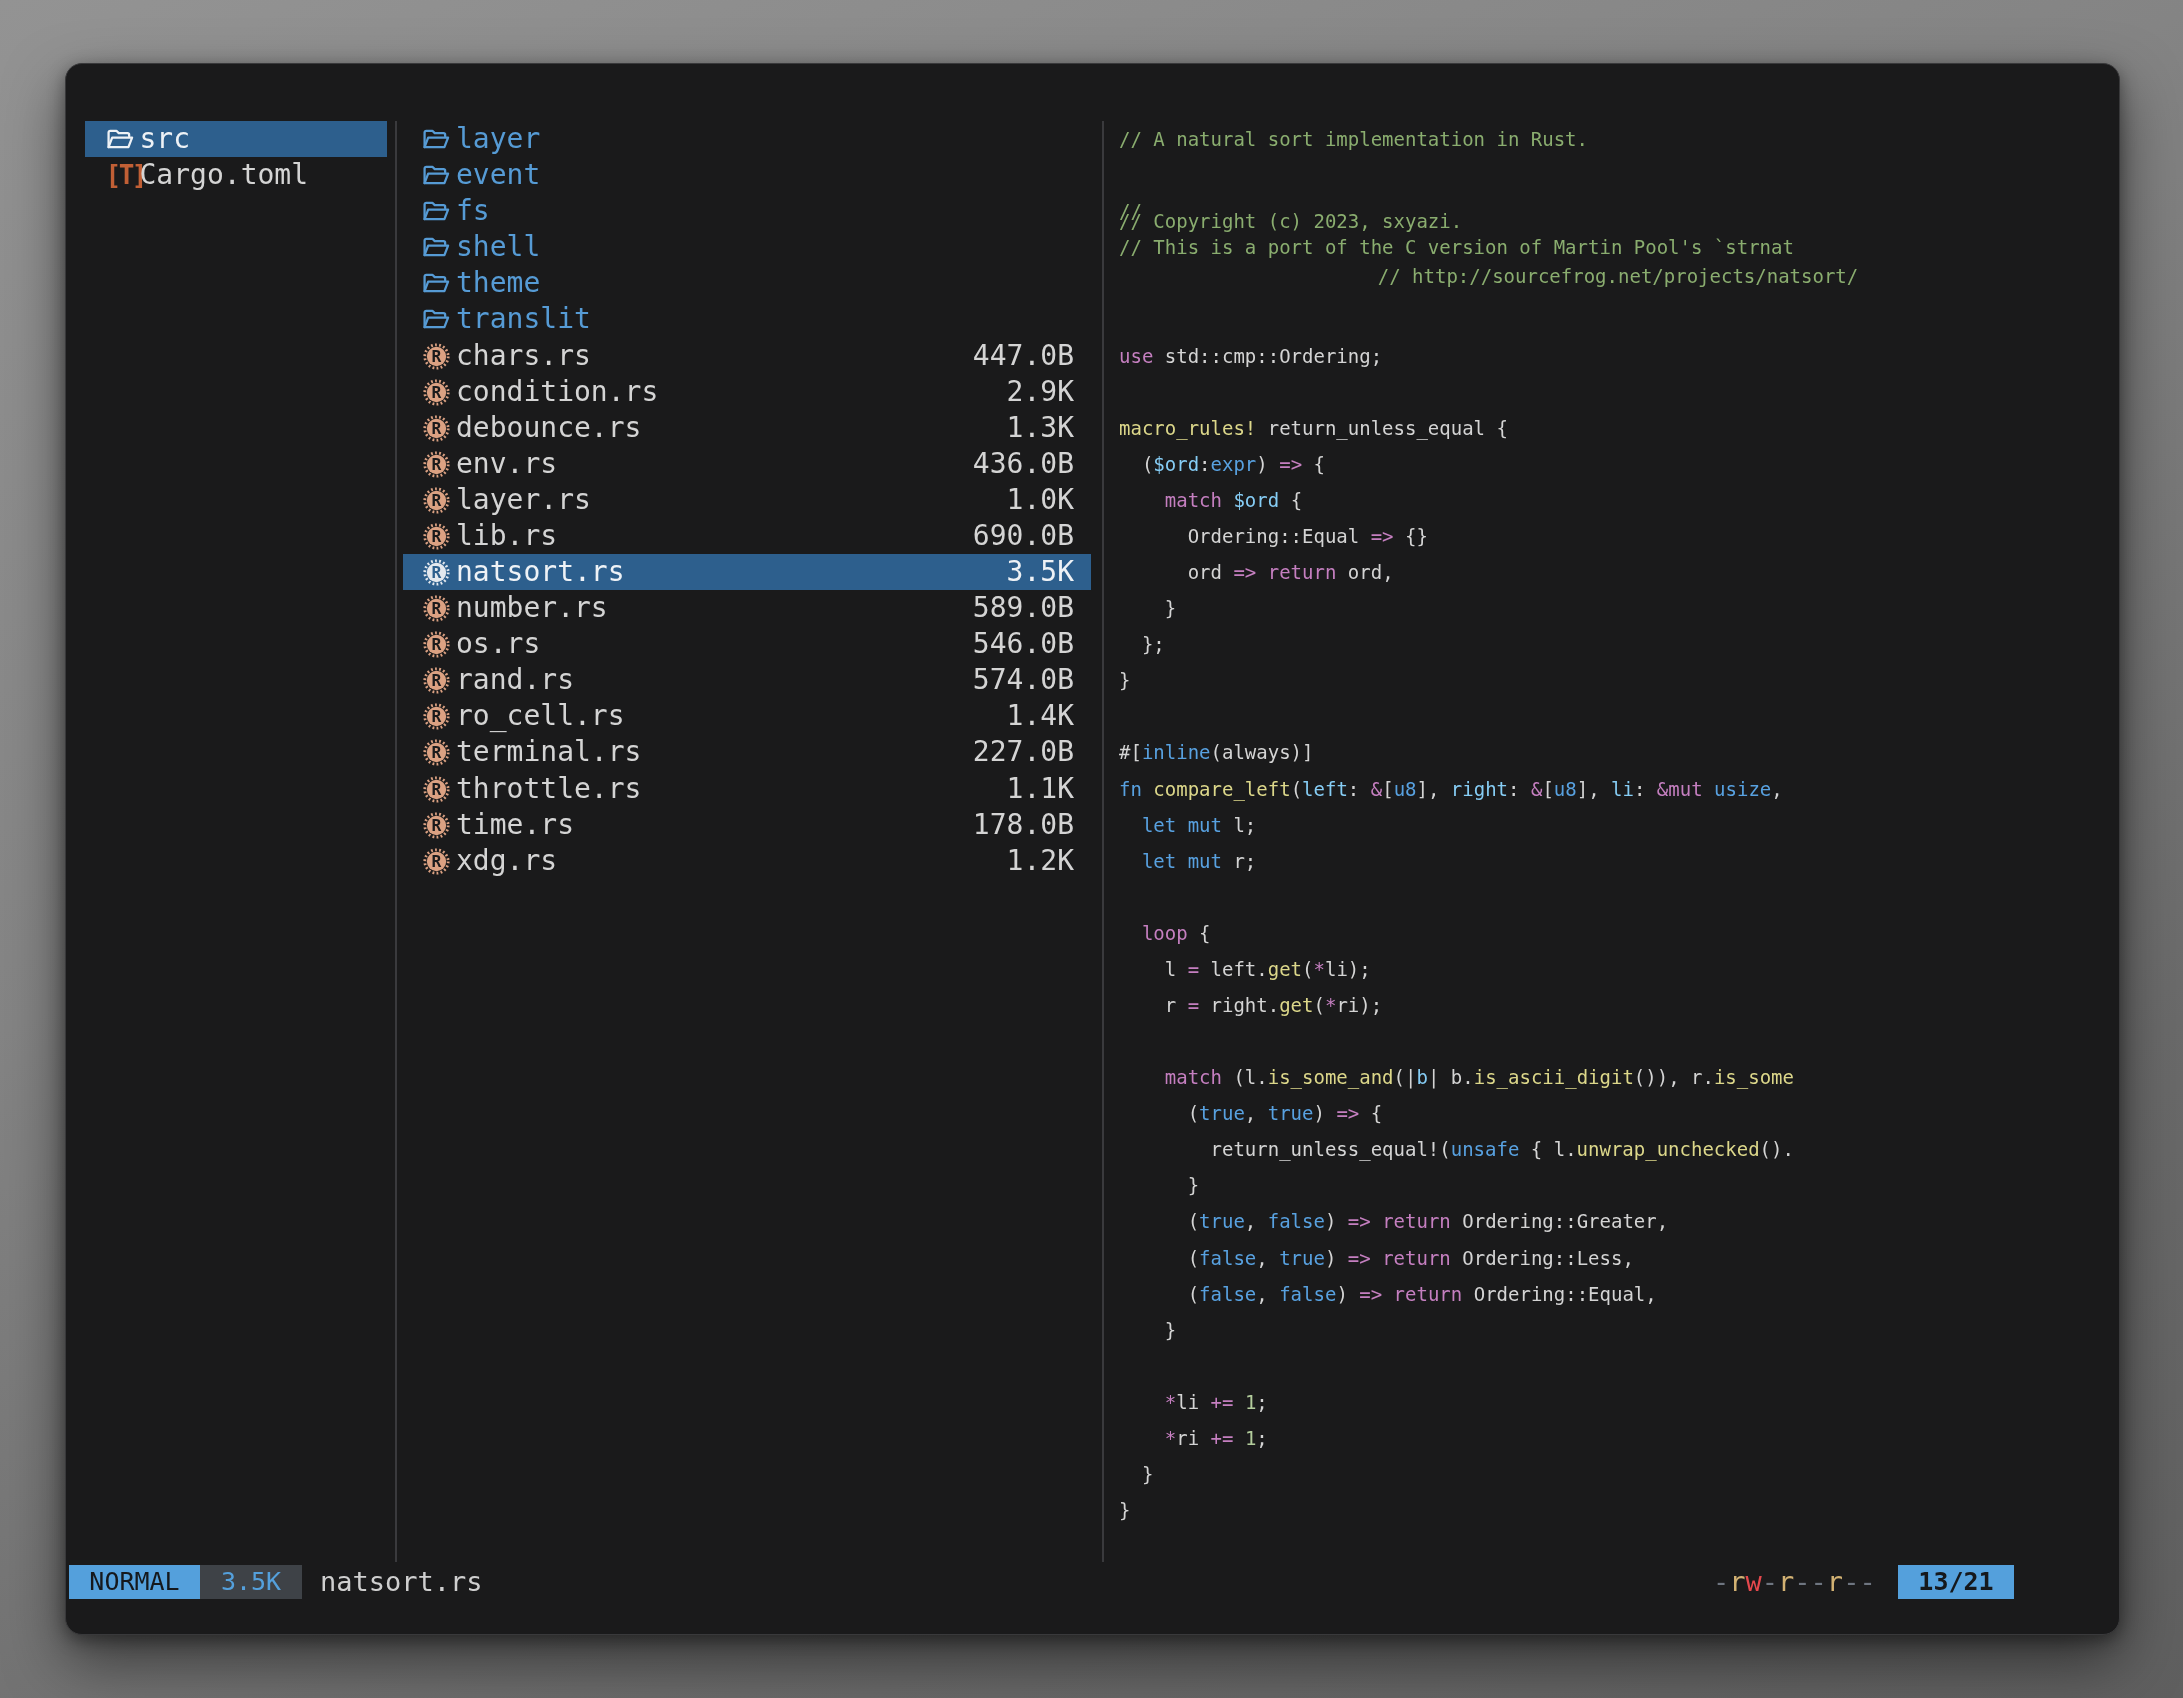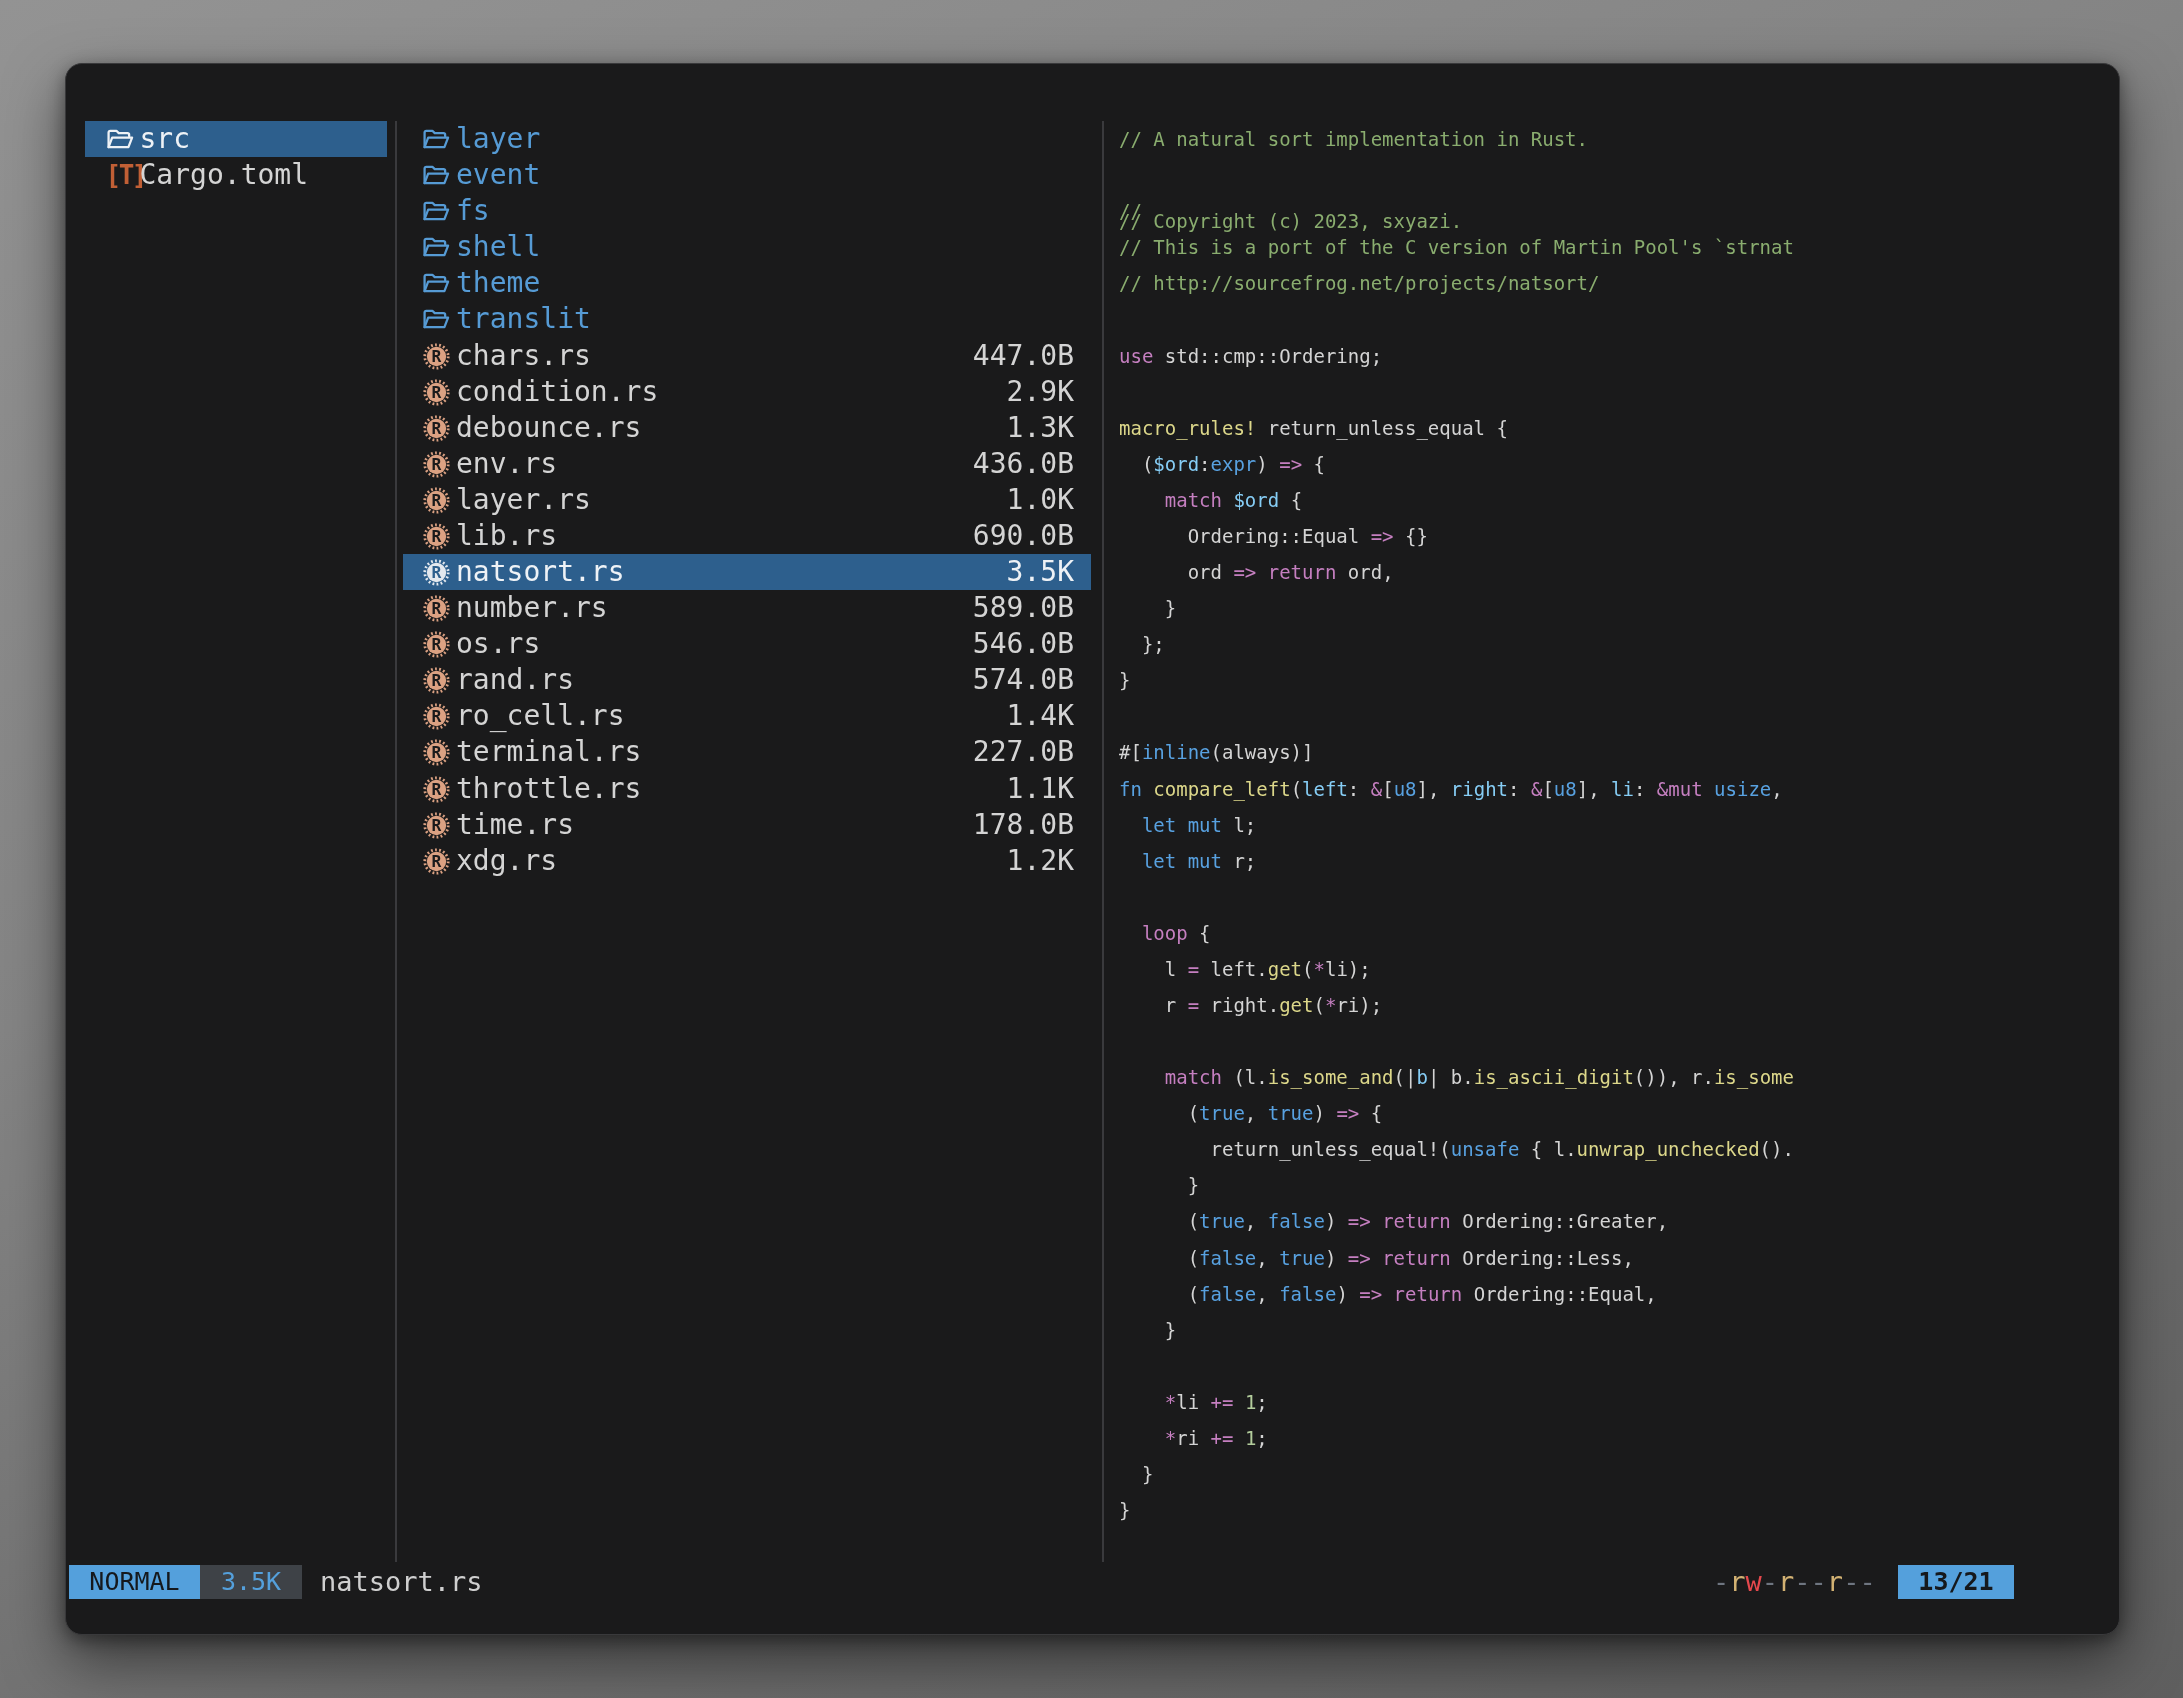--- a/index.html
+++ b/index.html
@@ -168,21 +168,21 @@
             <circle cx="12" cy="12" r="9.7" fill="none" stroke="#dba182" stroke-width="2.3" stroke-dasharray="1.5 1.9"></circle>
             <text x="12" y="16.6" text-anchor="middle" font-family="DejaVu Sans Mono, monospace" font-size="13.5" font-weight="bold" fill="#1a1a1b">R</text>
           </svg></span><span class="label">xdg.rs</span><span class="size">1.2K</span></div>
     </div>
   <div class="divider d2"></div>
   <div class="pane" id="preview-pane">
       <div class="code-line" style="top: 57px;"><span class="cm">// A natural sort implementation in Rust.</span></div>
       <div class="code-line" style="top: 93px; margin-top: 46px;"><span class="cm">// Copyright (c) 2023, sxyazi.</span></div>
       <div class="code-line" style="top: 129px;"><span class="cm">//</span></div>
       <div class="code-line" style="top: 165px;"><span class="cm">// This is a port of the C version of Martin Pool's `strnat</span></div>
-      <div class="code-line" style="top: 201px;"><span class="cm">// http://sourcefrog.net/projects/natsort/</span></div>
+      <div class="code-line" style="top: 194px; text-align: center;"><span class="cm">// http://sourcefrog.net/projects/natsort/</span></div>
       <div class="code-line" style="top: 237px;"></div>
       <div class="code-line" style="top: 274px;"><span class="kw">use</span><span class="tx"> std::cmp::Ordering;</span></div>
       <div class="code-line" style="top: 310px;"></div>
       <div class="code-line" style="top: 346px;"><span class="fn">macro_rules!</span><span class="tx"> return_unless_equal {</span></div>
       <div class="code-line" style="top: 382px;"><span class="tx">  (</span><span class="pr">$ord</span><span class="tx">:</span><span class="ty">expr</span><span class="tx">) </span><span class="kw">=&gt;</span><span class="tx"> {</span></div>
       <div class="code-line" style="top: 418px;"><span class="tx">    </span><span class="kw">match</span><span class="tx"> </span><span class="pr">$ord</span><span class="tx"> {</span></div>
       <div class="code-line" style="top: 454px;"><span class="tx">      Ordering::Equal </span><span class="kw">=&gt;</span><span class="tx"> {}</span></div>
       <div class="code-line" style="top: 490px;"><span class="tx">      ord </span><span class="kw">=&gt;</span><span class="tx"> </span><span class="kw">return</span><span class="tx"> ord,</span></div>
       <div class="code-line" style="top: 526px;"><span class="tx">    }</span></div>
       <div class="code-line" style="top: 562px;"><span class="tx">  };</span></div>

